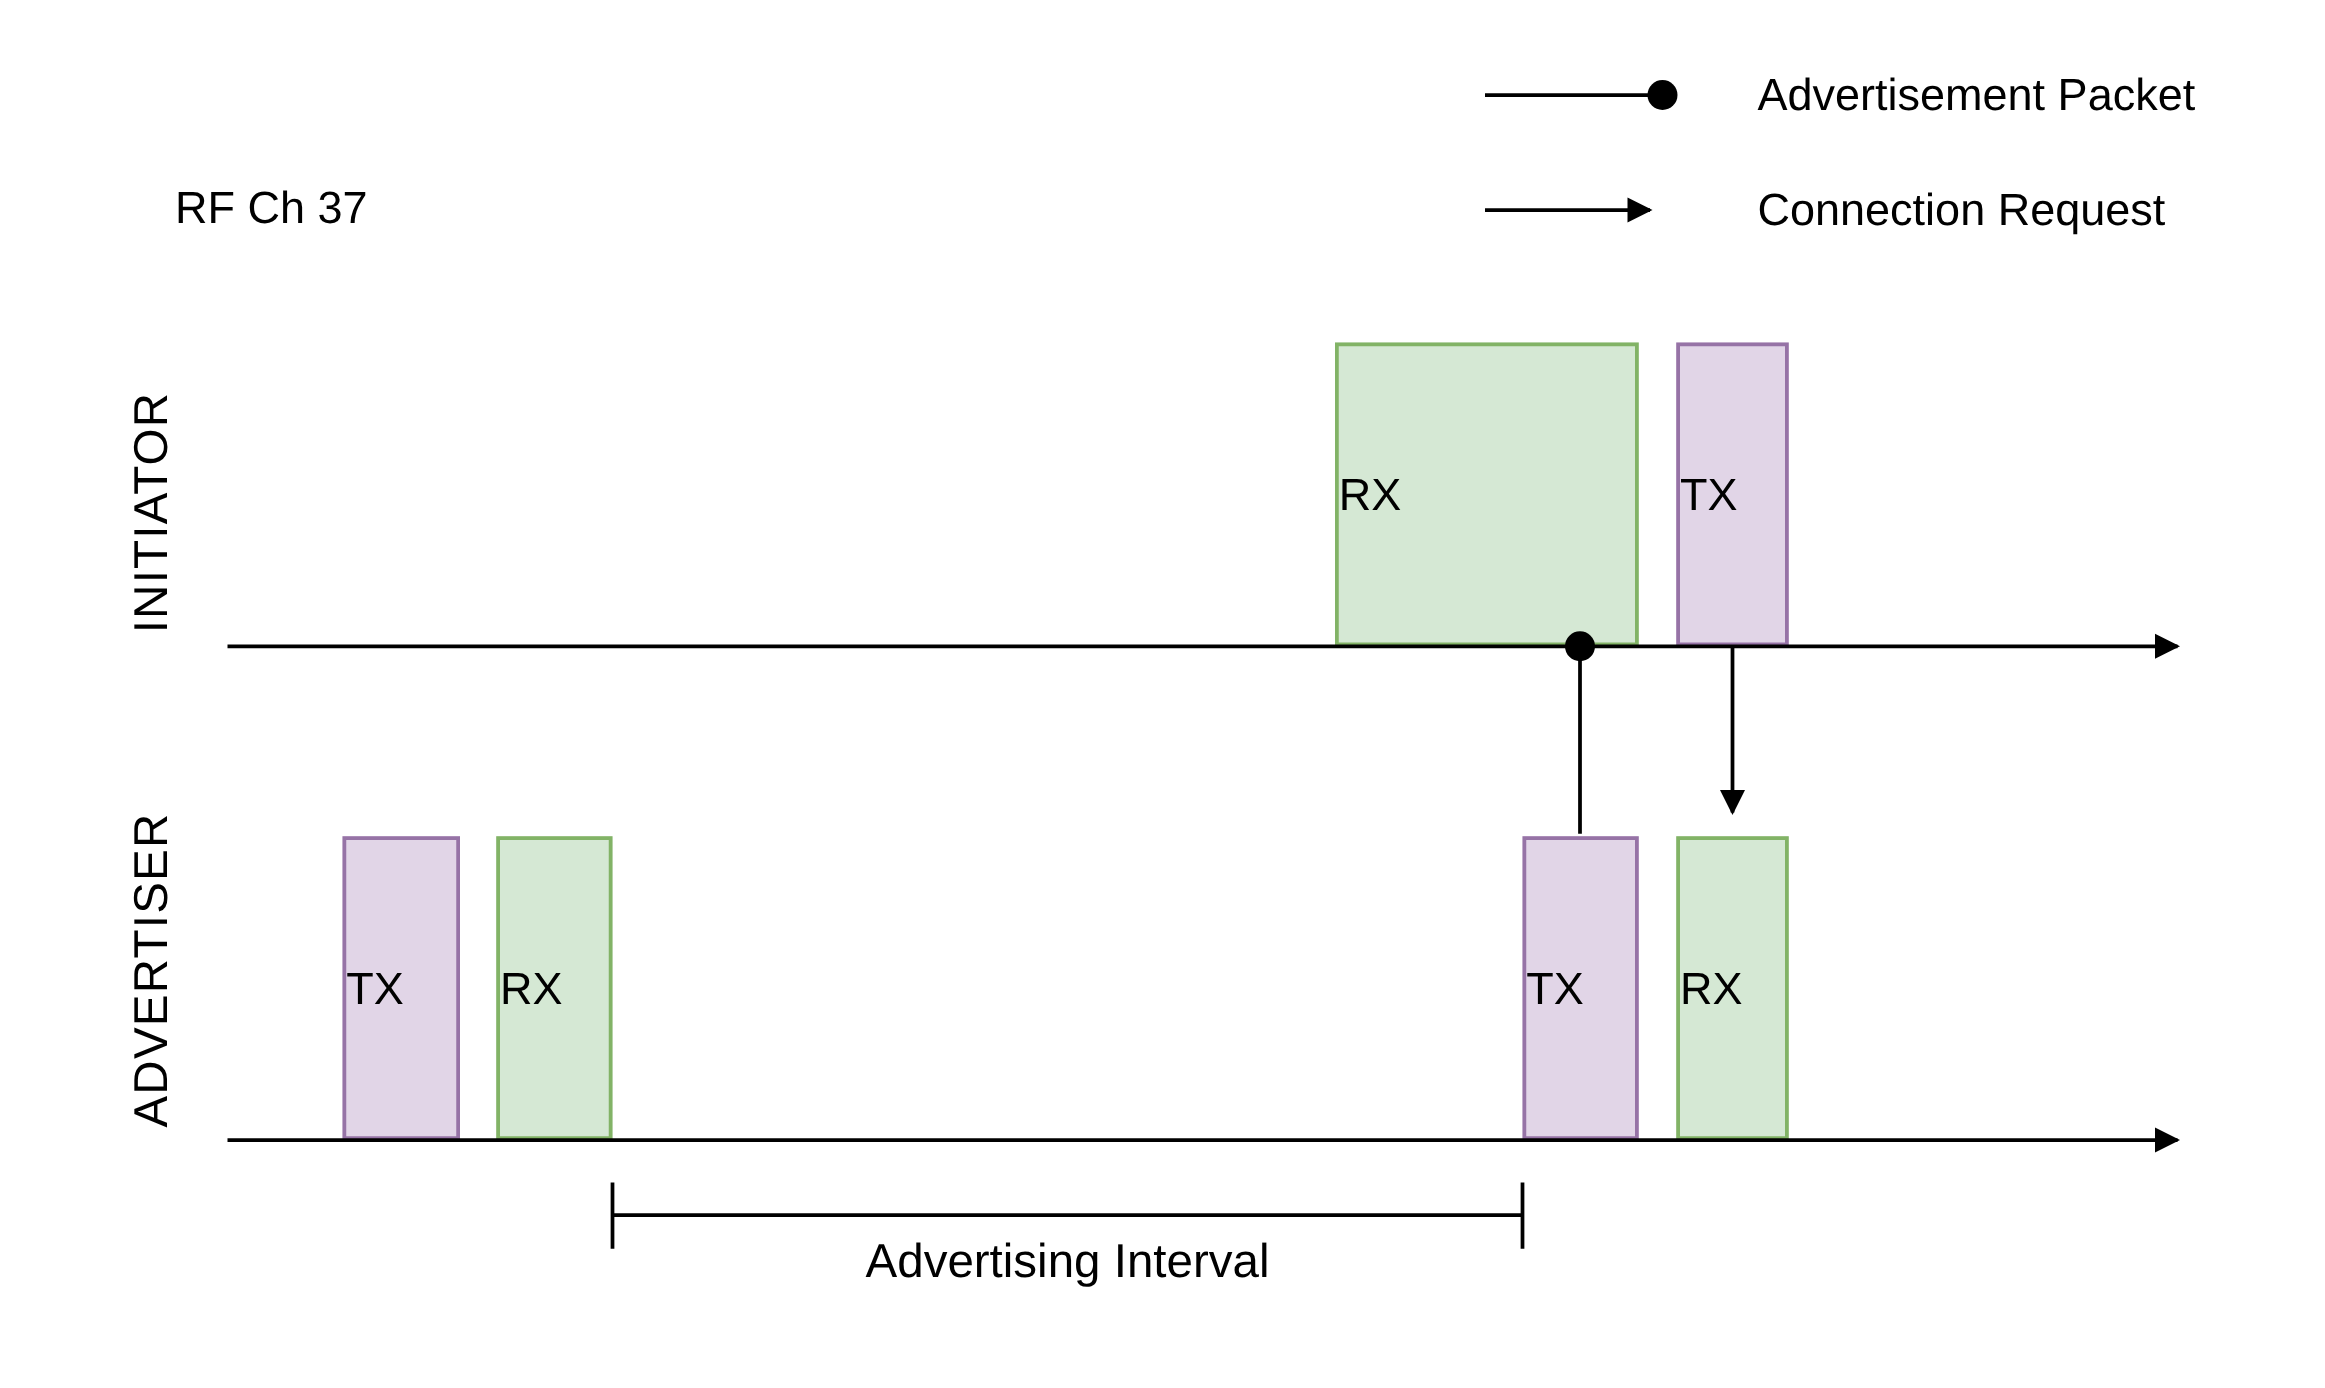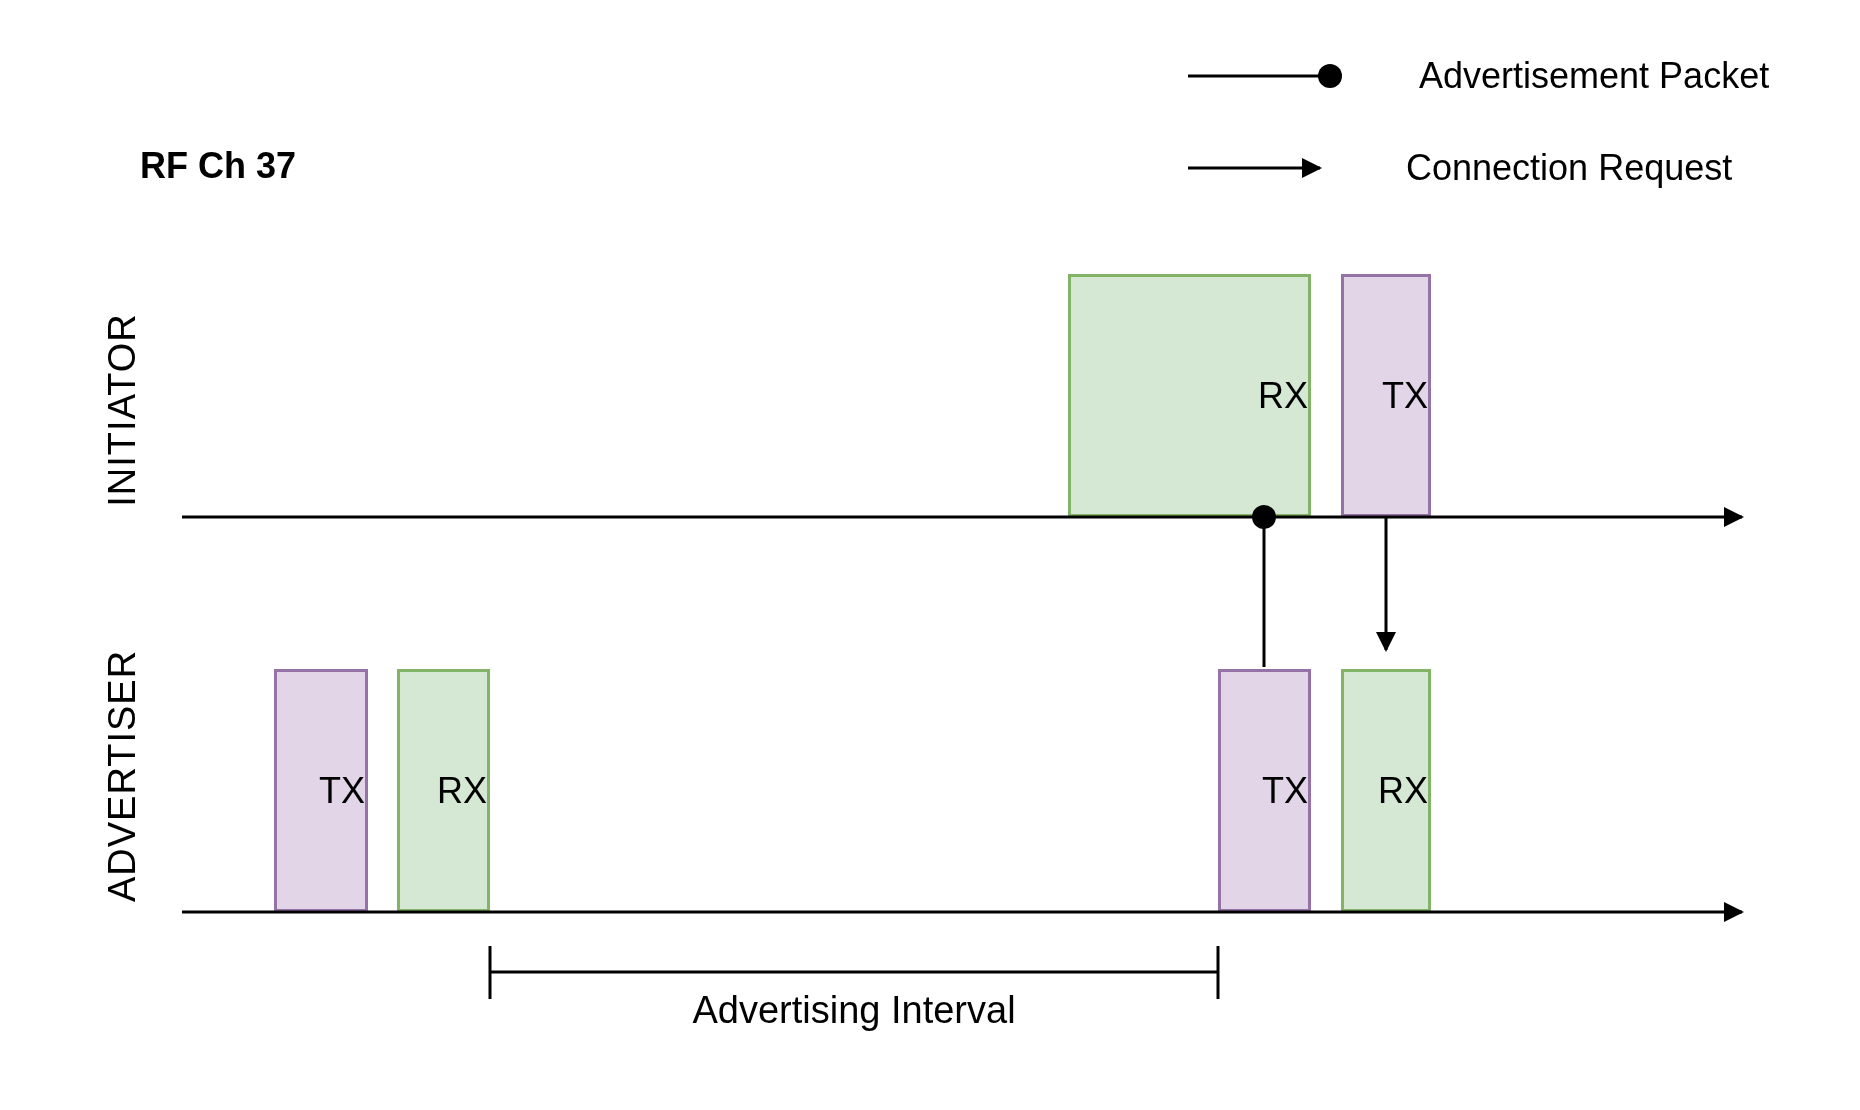--- a/index.html
+++ b/index.html
@@ -13,21 +13,21 @@
     width: 1860px;
     height: 1110px;
     background: var(--background, #ffffff);
     overflow: hidden;
   }
   .box {
     position: absolute;
     box-sizing: border-box;
     display: flex;
     align-items: center;
-    justify-content: flex-end;
+    justify-content: flex-start;
     font-size: 36px;
     border: 3px solid #000;
   }
   .box.rx { background: var(--rx-fill, #d5e8d4); border-color: var(--rx-border, #82b366); }
   .box.tx { background: var(--tx-fill, #e1d5e7); border-color: var(--tx-border, #9673a6); }
   svg.layer { position: absolute; left: 0; top: 0; pointer-events: none; }
   svg .stroke { stroke: var(--line, #000000); stroke-width: 3; fill: none; }
   svg .dot { fill: var(--line, #000000); stroke: none; }
   #arrowhead path { fill: var(--line, #000000); }
   .txt {
@@ -92,23 +92,23 @@
     <line class="stroke" x1="1264" y1="517" x2="1264" y2="667"></line>
     <circle class="dot" cx="1264" cy="517" r="12"></circle>
 
     <line class="stroke" x1="1386" y1="517" x2="1386" y2="650" marker-end="url(#arrowhead)"></line>
 
     <line class="stroke" x1="490" y1="972" x2="1218" y2="972"></line>
     <line class="stroke" x1="490" y1="946" x2="490" y2="999"></line>
     <line class="stroke" x1="1218" y1="946" x2="1218" y2="999"></line>
   </svg>
 
-  <div class="txt v-center" style="left:140px; top:166px;font-weight:bold;">RF Ch 37</div>
+  <div class="txt v-center" style="left:140px; top:166px;">RF Ch 37</div>
 
-  <div class="txt v-center" style="left:1406px; top:76px;margin-left:13px;">Advertisement Packet</div>
+  <div class="txt v-center" style="left:1406px; top:76px;">Advertisement Packet</div>
   <div class="txt v-center" style="left:1406px; top:168px;text-align:center;">Connection Request</div>
 
   <div class="lane-label" style="left:122px; top:410px;">INITIATOR</div>
   <div class="lane-label" style="left:122px; top:776px;">ADVERTISER</div>
 
   <div class="interval-label" style="left:854px; top:1010px;">Advertising Interval</div>
 
 </div>
 
 </body></html>

